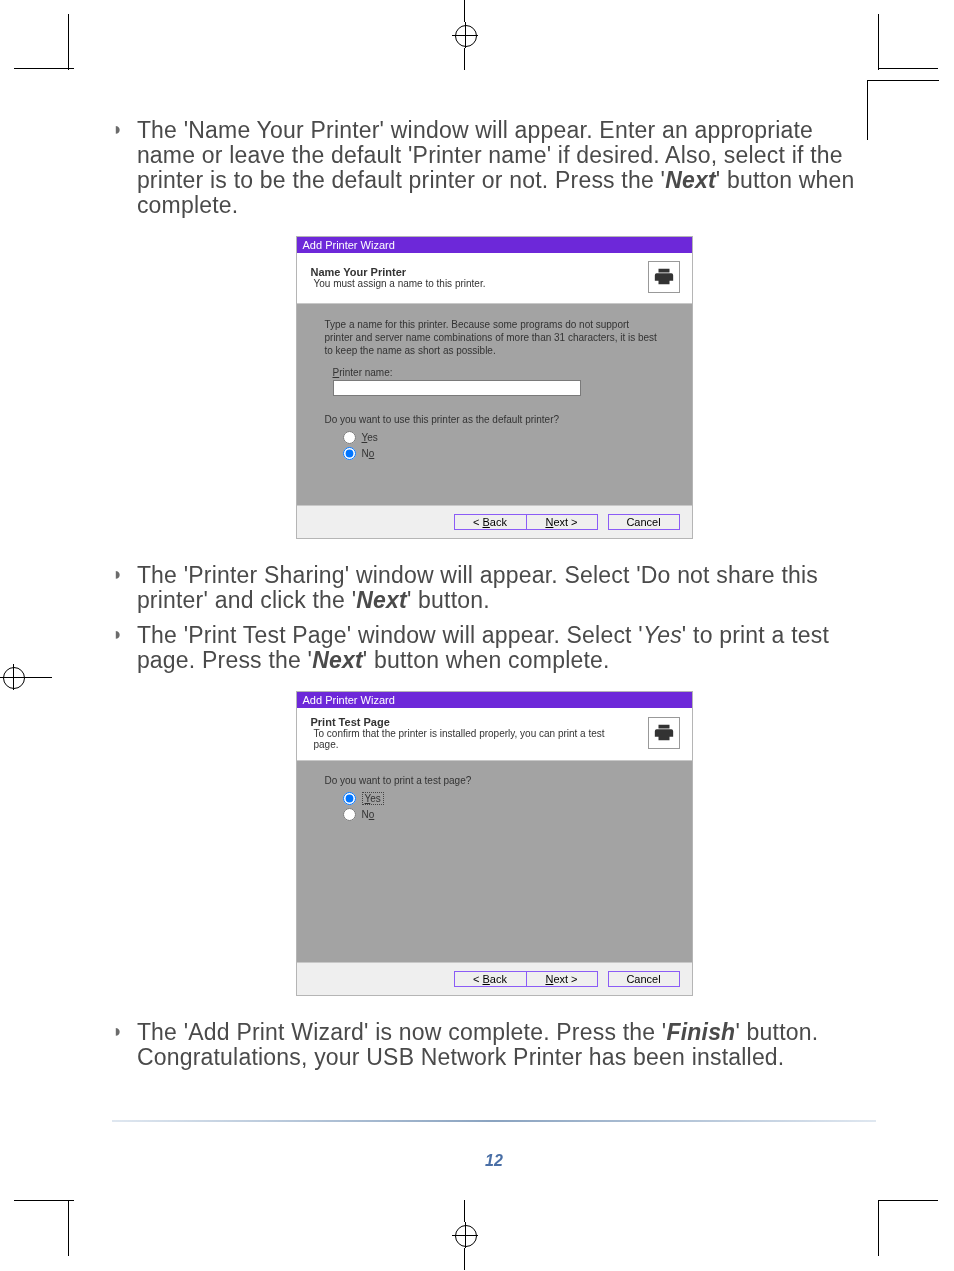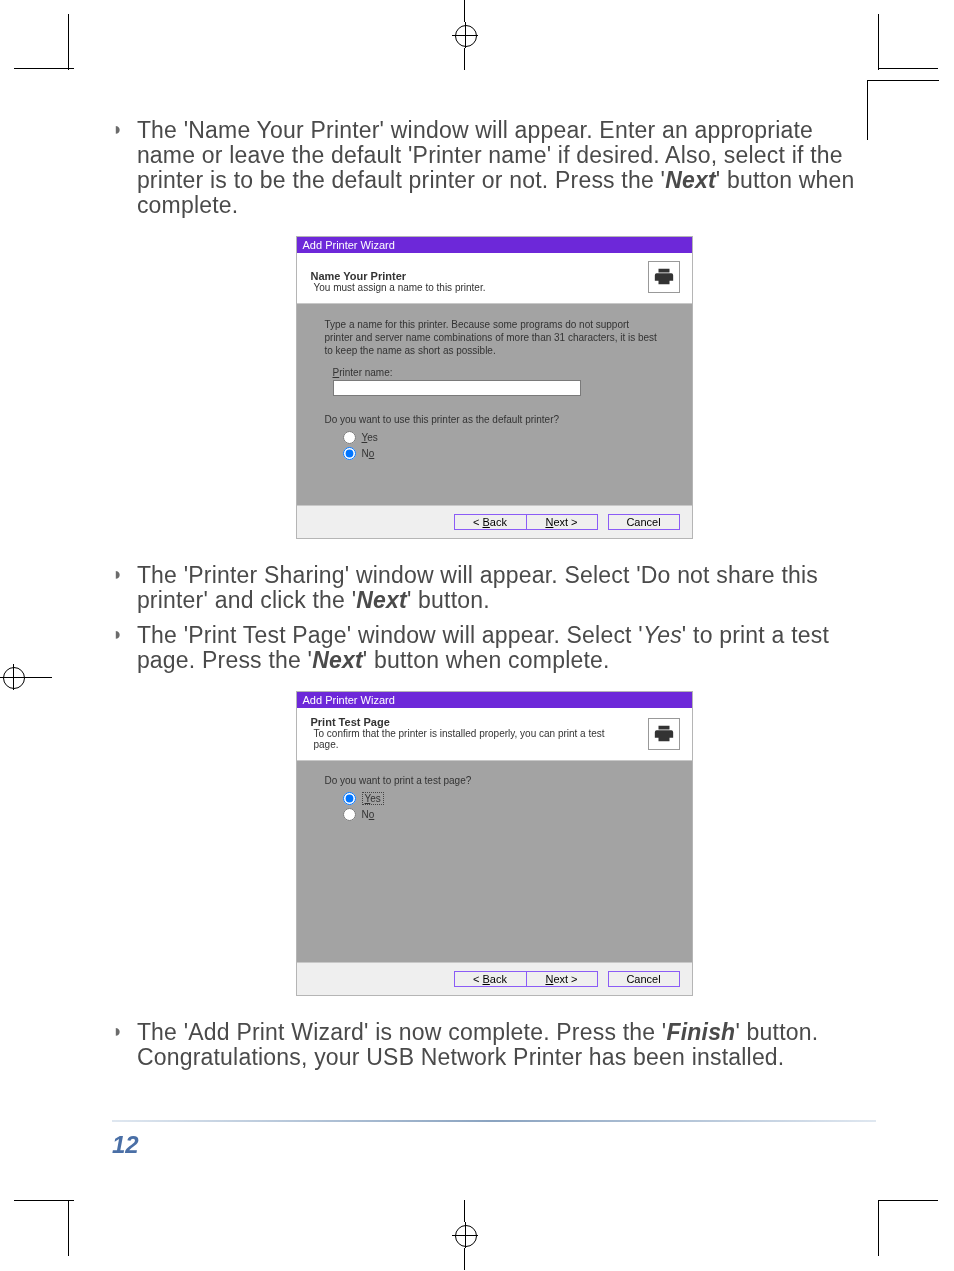--- a/index.html
+++ b/index.html
@@ -15,21 +15,21 @@
   
   .content{position:absolute;left:112px;top:118px;right:78px}
   .bullet-row{display:flex;margin-bottom:10px}
   .bullet-glyph{color:#6b6b6b;font-size:18px;line-height:22px;margin-right:14px;flex:0 0 auto}
   .bullet-text{font-size:23px;line-height:25px;color:#4a4a4a;letter-spacing:.2px}
   .bullet-text .em{font-style:italic;font-weight:bold}
   .bullet-text .ital{font-style:italic}
   
   .wizard{width:395px;margin:18px auto 24px auto;border:1px solid #b5b5b5;font-size:11px;color:#333;background:#efefef}
   .wizard .titlebar{background:#6d28d9;color:#fff;font-family:Tahoma,Arial,sans-serif;font-size:11px;padding:2px 6px}
-  .wizard .headerband{background:#fff;display:flex;justify-content:space-between;align-items:flex-end;padding:8px 12px 10px 14px;border-bottom:1px solid #c8c8c8}
+  .wizard .headerband{background:#fff;display:flex;justify-content:space-between;align-items:center;padding:8px 12px 10px 14px;border-bottom:1px solid #c8c8c8}
   .wizard .headerband .titleblock{max-width:300px}
   .wizard .headerband .wtitle{font-weight:bold;font-family:Tahoma,Arial,sans-serif;font-size:11px}
   .wizard .headerband .wsub{font-family:Tahoma,Arial,sans-serif;font-size:10px;color:#333;margin-left:3px}
   .wizard .headerband .wicon{width:30px;height:30px;background:#fff;border:1px solid #999;display:flex;align-items:center;justify-content:center}
   .wizard .headerband .wicon svg{width:22px;height:22px}
   .wizard .body{background:#a3a3a3;padding:14px 32px 8px 28px;font-family:Tahoma,Arial,sans-serif;font-size:10px;color:#333;min-height:150px}
   .wizard .smallnote{line-height:13px;margin-bottom:10px}
   .wizard label.fieldlabel{display:block;margin:4px 0 2px 8px}
   .wizard input.txt{width:240px;border:1px solid #7a7a7a;font-family:Tahoma,Arial,sans-serif;font-size:11px;padding:1px 3px;margin-left:8px;background:#fff;color:#fff}
   .wizard .selinput{background:#1560bd;color:#fff}
@@ -38,21 +38,21 @@
   .wizard .radio-row input{margin:0 6px 0 0}
   .wizard .radio-row .u{text-decoration:underline}
   .wizard .radio-row .dotted{border:1px dotted #444;padding:0 2px}
   .wizard .btnbar{border-top:1px solid #c8c8c8;background:#efefef;padding:8px 12px;display:flex;justify-content:flex-end;gap:10px}
   .wizard .btnpair{display:flex}
   .wizard button{font-family:Tahoma,Arial,sans-serif;font-size:11px;background:#efefef;border:1px solid #8b5cf6;padding:1px 0;width:72px;cursor:pointer}
   .wizard button .u{text-decoration:underline}
   .wizard .btnpair button:first-child{border-right:none}
   
   .rule{height:2px;background:linear-gradient(to right,#dfe7f0,#8aa3c0,#dfe7f0);margin:50px 0 0 0}
-  .page-num{font-style:italic;font-weight:bold;color:#4a6fa6;font-size:24px;margin-top:9px}
+  .page-num{text-align:center;font-style:italic;font-weight:bold;color:#4a6fa6;font-size:16px;margin-top:30px}
 </style>
 </head>
 <body>
 <div class="page">
 
 <div class="crop h" style="left:14px;top:68px;width:60px"></div>
 <div class="crop v" style="left:68px;top:14px;height:56px"></div>
 <div class="reg" style="left:452px;top:22px">
       <div class="c"></div>
     </div>

